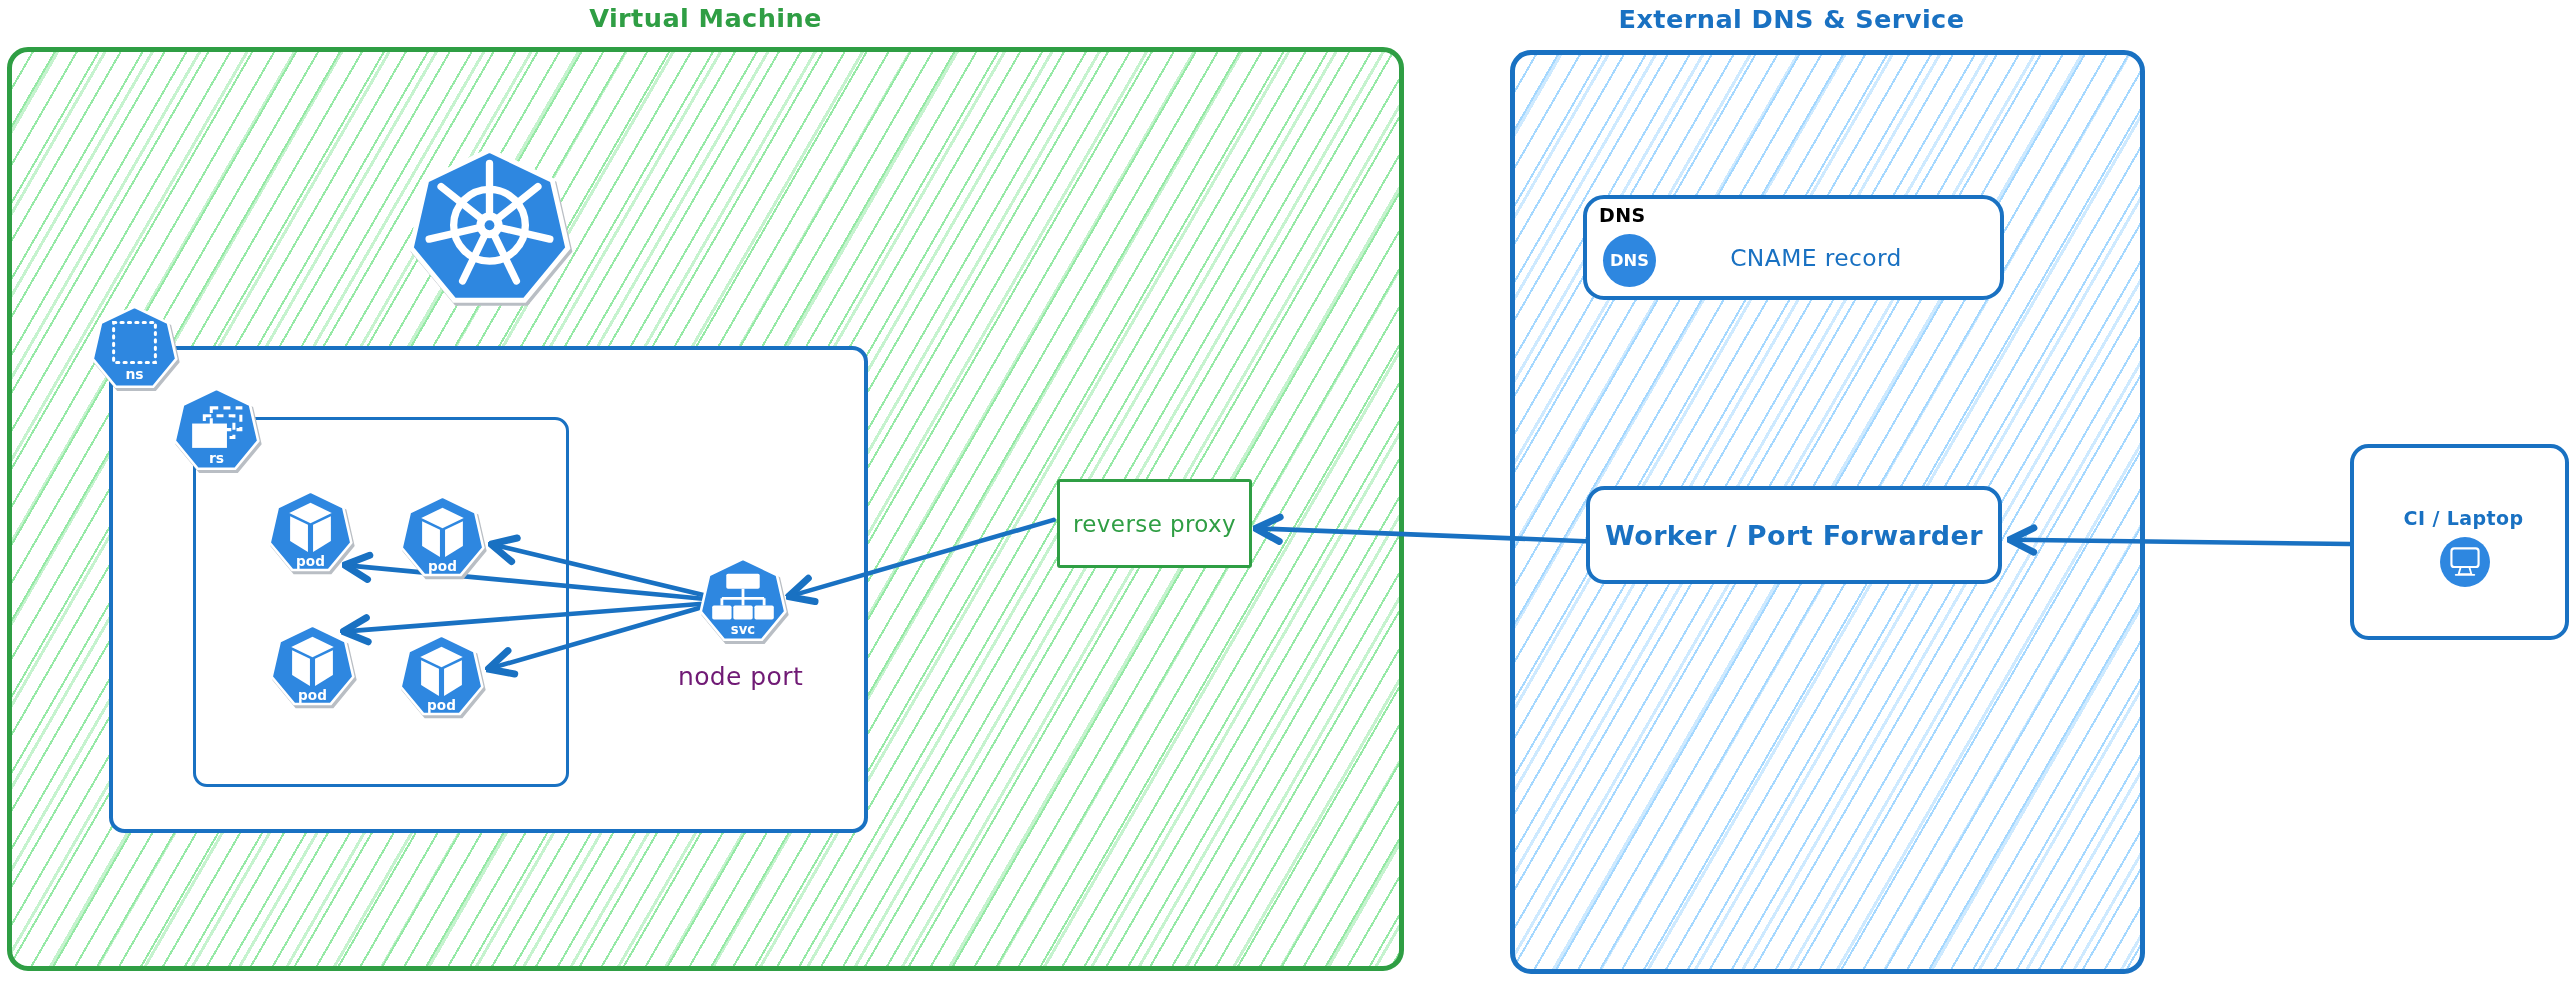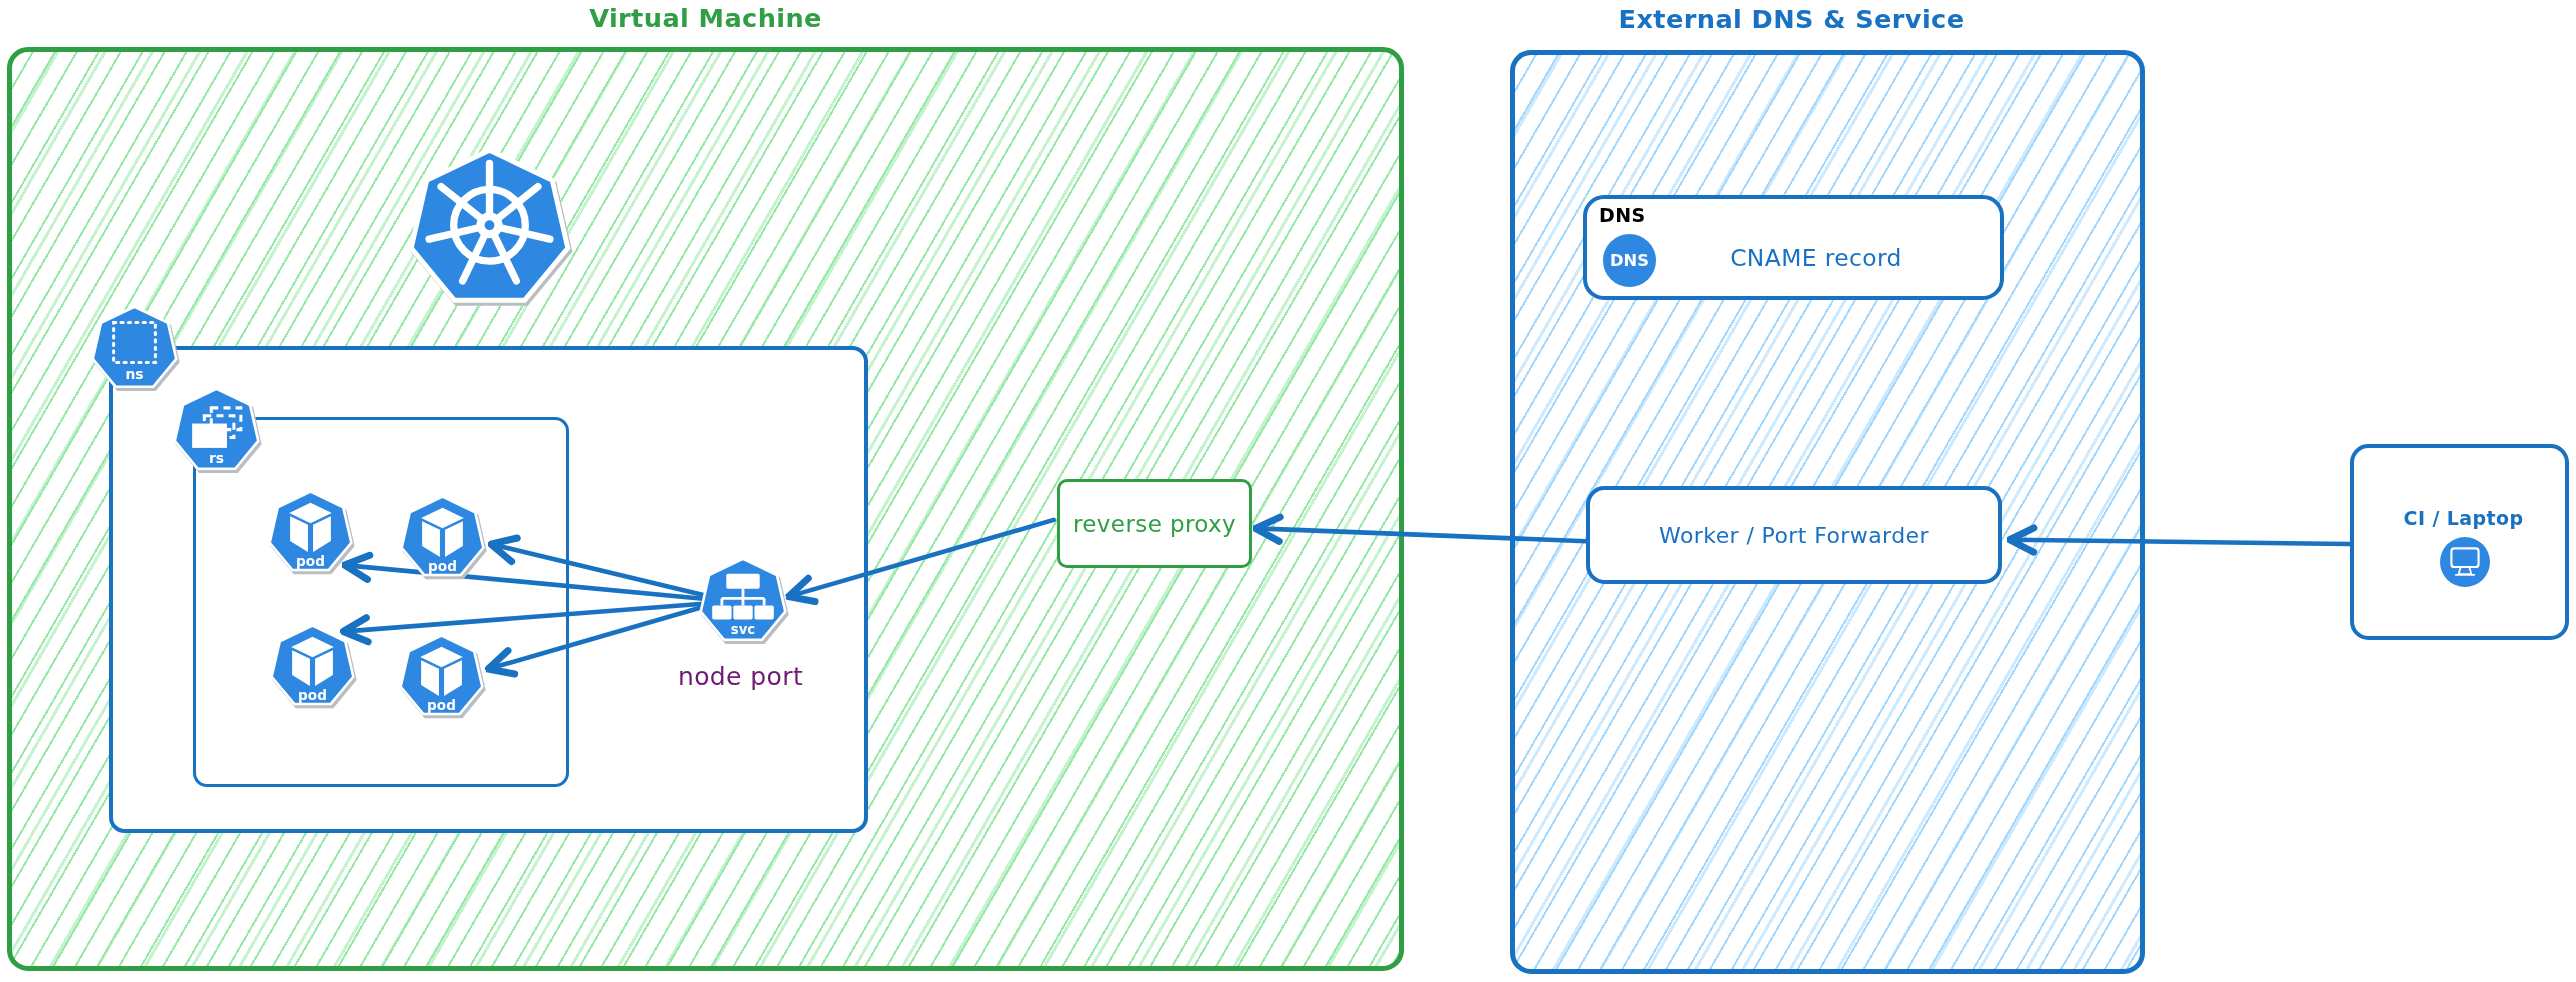--- a/index.html
+++ b/index.html
@@ -16,21 +16,21 @@
   }
   .region.blue{border:5px solid #1971c2;
     background-image:
       repeating-linear-gradient(120deg, transparent 0 17px, #a5d8ff 17px 19px),
       repeating-linear-gradient(120deg, transparent 0 38px, rgba(165,216,255,.55) 38px 41px);
   }
   .title{font-size:25.6px;font-weight:600;text-align:center;letter-spacing:0.4px;}
   .green-text{color:#2f9e44;}
   .blue-text{color:#1971c2;}
   .wbox{box-sizing:border-box;background:#ffffff;border:4.3px solid #1971c2;border-radius:17px;}
-  .gbox{box-sizing:border-box;background:#ffffff;border:3.6px solid #2f9e44;border-radius:10px;}
+  .gbox{box-sizing:border-box;background:#ffffff;border:3.6px solid #2f9e44;border-radius:3px;}
   .flexc{display:flex;align-items:center;justify-content:center;}
   .hepta{filter:drop-shadow(2.8px 3.6px 0 #b9bec4);}
   svg text{font-family:"DejaVu Sans",sans-serif;}
   .badge-circle{border-radius:50%;background:#2e87e0;color:#ffffff;font-weight:bold;}
   .nodeport{font-size:25px;color:#701a75;text-align:center;font-weight:500;}
   .lbl{letter-spacing:0.4px;}
 </style>
 </head>
 <body>
 
@@ -131,21 +131,21 @@
   </div>
 
   <div class="abs wbox" style="left:1583px;top:195px;width:421px;height:105px;border-radius:21px;"></div>
   <div class="abs lbl" style="left:1599px;top:204px;font-size:19px;font-weight:600;color:#000000;">DNS</div>
   <div class="abs badge-circle flexc" style="left:1603px;top:234px;width:53px;height:53px;font-size:16.3px;">
     <span>DNS</span>
   </div>
   <div class="abs blue-text lbl" style="left:1699px;top:244px;width:234px;text-align:center;font-size:23.4px;font-weight:400;">CNAME record</div>
 
   <div class="abs wbox flexc" style="left:1586px;top:486px;width:416px;height:98px;border-radius:18.5px;">
-    <span class="blue-text lbl" style="font-size:22px;font-weight:400;">Worker / Port Forwarder</span>
+    <span class="blue-text lbl" style="font-size:27px;font-weight:700;">Worker / Port Forwarder</span>
   </div>
 
   <div class="abs wbox" style="left:2350px;top:444px;width:219px;height:196px;border-radius:18.5px;"></div>
   <div class="abs blue-text lbl" style="left:2350px;top:507px;width:227px;text-align:center;font-size:19px;font-weight:600;">CI / Laptop</div>
   <svg class="abs" style="left:2440px;top:537px;" width="50" height="50" viewBox="0 0 70 70">
     <circle cx="35" cy="35" r="35" fill="#2e87e0"></circle>
     <rect x="16" y="16" width="38" height="26" rx="4" fill="none" stroke="#ffffff" stroke-width="3"></rect>
     <path d="M29,42 L41,42 L44,52 L26,52 Z" fill="none" stroke="#ffffff" stroke-width="2.5" stroke-linejoin="round"></path>
     <line x1="22" y1="53" x2="48" y2="53" stroke="#ffffff" stroke-width="2.5" stroke-linecap="round"></line>
   </svg>

